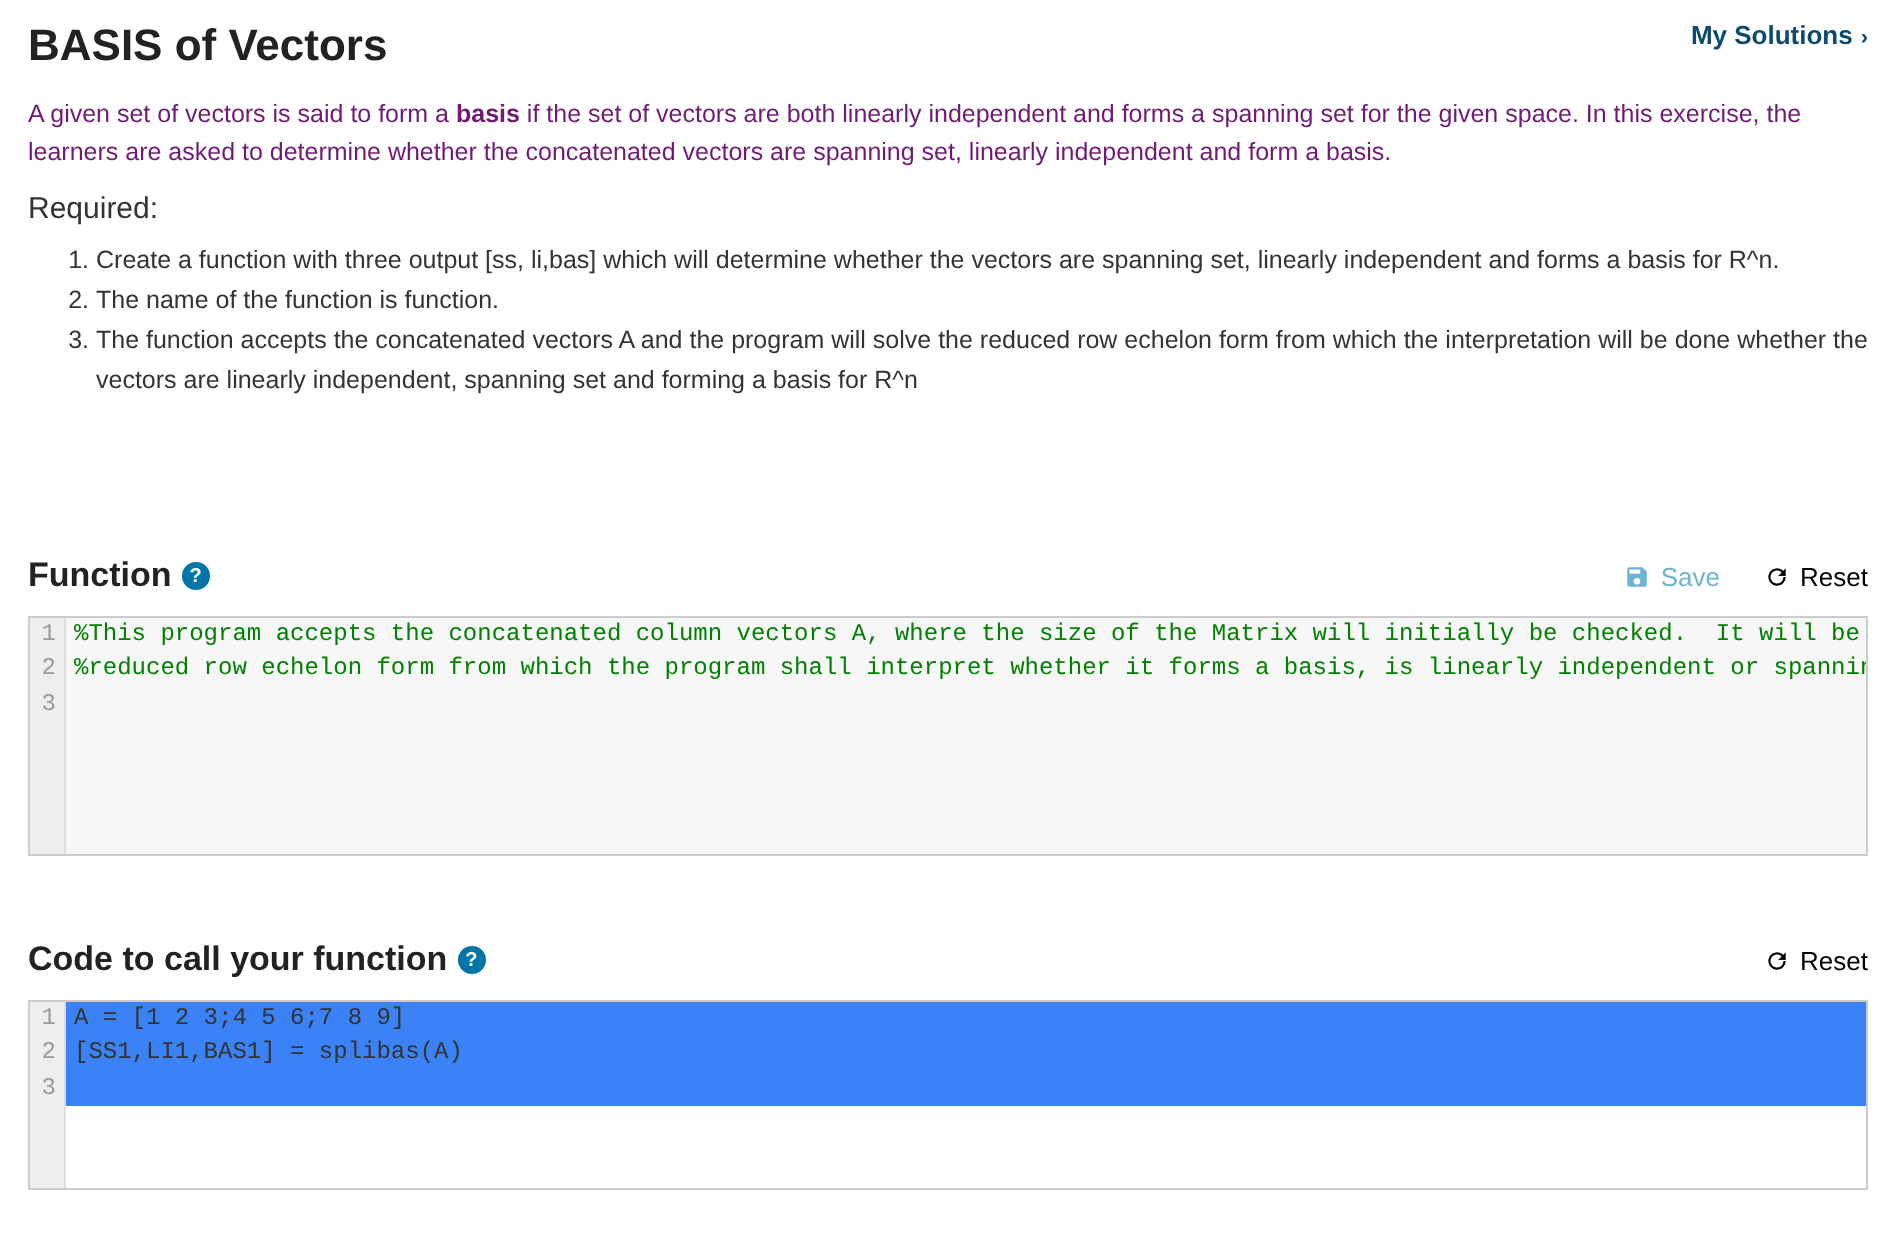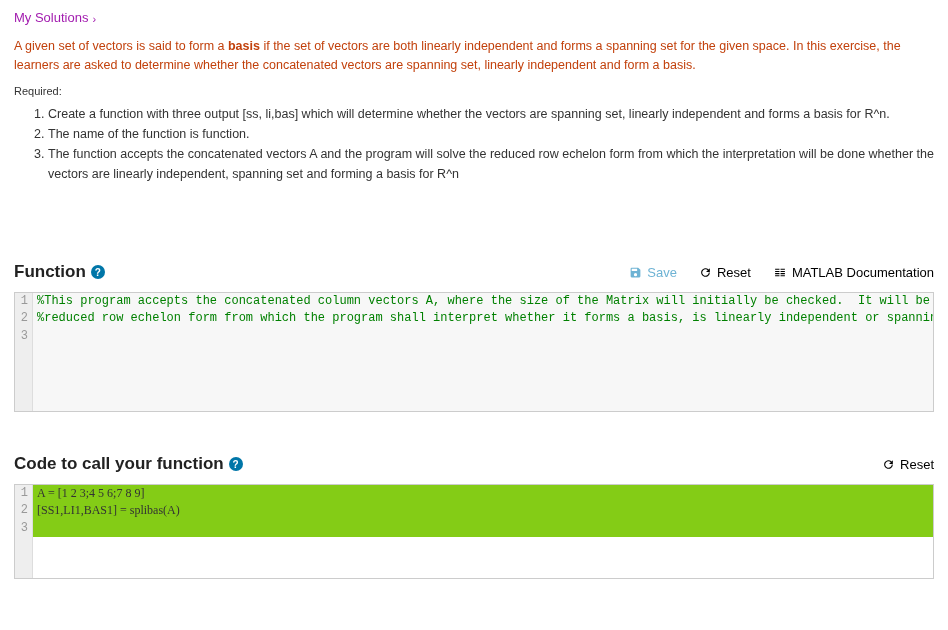--- a/index.html
+++ b/index.html
@@ -16,39 +16,40 @@
       justify-content: space-between;
       align-items: flex-start;
       margin-bottom: 12px;
     }
     h1 {
       font-size: 22px;
       font-weight: bold;
       color: #222;
     }
     .my-solutions {
-      color: #a21caf;
+      color: #0c4a6e;
       font-size: 13px;
       cursor: pointer;
       display: flex;
       align-items: flex-end;
       gap: 4px;
+      font-weight: bold;
     }
     .my-solutions .chevron {
       font-size: 11px;
     }
     .description {
       font-size: 12.5px;
       line-height: 1.5;
-      color: #c2410c;
+      color: #701a75;
       margin-bottom: 10px;
     }
     .description b { font-weight: bold; }
     .required-label {
-      font-size: 11px;
+      font-size: 15px;
       margin-bottom: 8px;
     }
     ol.requirements {
       margin-left: 34px;
       font-size: 12.5px;
       line-height: 1.55;
       color: #333;
     }
     ol.requirements li {
       margin-bottom: 1px;
@@ -123,36 +124,37 @@
     .code-editor .content {
       padding-left: 4px;
       white-space: pre;
       flex: 1;
       background: #f7f7f7;
       color: #333;
     }
     .code-editor .content.comment { color: #008000; }
     .code-editor.func { height: 120px; }
     .code-editor.call { height: 95px; background:#fff;}
-    .code-editor.call .content { background:#84cc16;font-family:Liberation Serif, serif; }
+    .code-editor.call .content { background:#3b82f6; }
     .code-editor .filler {
       display:flex;
       flex:1;
     }
     .code-editor .filler .gutter-fill {
       width:18px;
       background:#eee;
       border-right:1px solid #ddd;
     }
     .editor-wrap { display:flex; flex-direction:column; }
   </style>
 </head>
 <body>
 
 <div class="header-row">
+  <h1>BASIS of Vectors</h1>
   <div class="my-solutions">
     <span>My Solutions</span>
     <span class="chevron">›</span>
   </div>
 </div>
 
 <p class="description">
   <span>A given set of vectors is said to form a </span><b>basis</b><span> if the set of vectors are both linearly independent and forms a spanning set for the given space.  In this exercise, the learners are asked to determine whether the concatenated vectors are spanning set, linearly independent and form a basis.</span>
 </p>
 
@@ -175,26 +177,20 @@
           <path fill="currentColor" d="M17 3H5a2 2 0 0 0-2 2v14a2 2 0 0 0 2 2h14a2 2 0 0 0 2-2V7l-4-4zm-5 16a3 3 0 1 1 0-6 3 3 0 0 1 0 6zm3-10H5V5h10v4z"></path>
         </svg>
       <span>Save</span>
     </div>
     <div class="tool-btn">
       <svg width="13" height="13" viewBox="0 0 24 24">
           <path fill="currentColor" d="M17.65 6.35A8 8 0 1 0 20 12h-2a6 6 0 1 1-1.76-4.24L13 11h7V4l-2.35 2.35z"></path>
         </svg>
       <span>Reset</span>
     </div>
-    <div class="tool-btn">
-      <svg width="14" height="13" viewBox="0 0 24 24">
-          <path fill="currentColor" d="M3 5h8v2H3V5zm0 4h8v2H3V9zm0 4h8v2H3v-2zm10-8h8v2h-8V5zm0 4h8v2h-8V9zm0 4h8v2h-8v-2zM3 17h8v2H3v-2zm10 0h8v2h-8v-2z"></path>
-        </svg>
-      <span>MATLAB Documentation</span>
-    </div>
   </div>
 </div>
 
 <div class="code-editor func editor-wrap">
   <div class="line">
       <div class="gutter">1</div>
       <div class="content comment">%This program accepts the concatenated column vectors A, where the size of the Matrix will initially be checked.  It will be transformed into its</div>
     </div>
   <div class="line">
       <div class="gutter">2</div>

